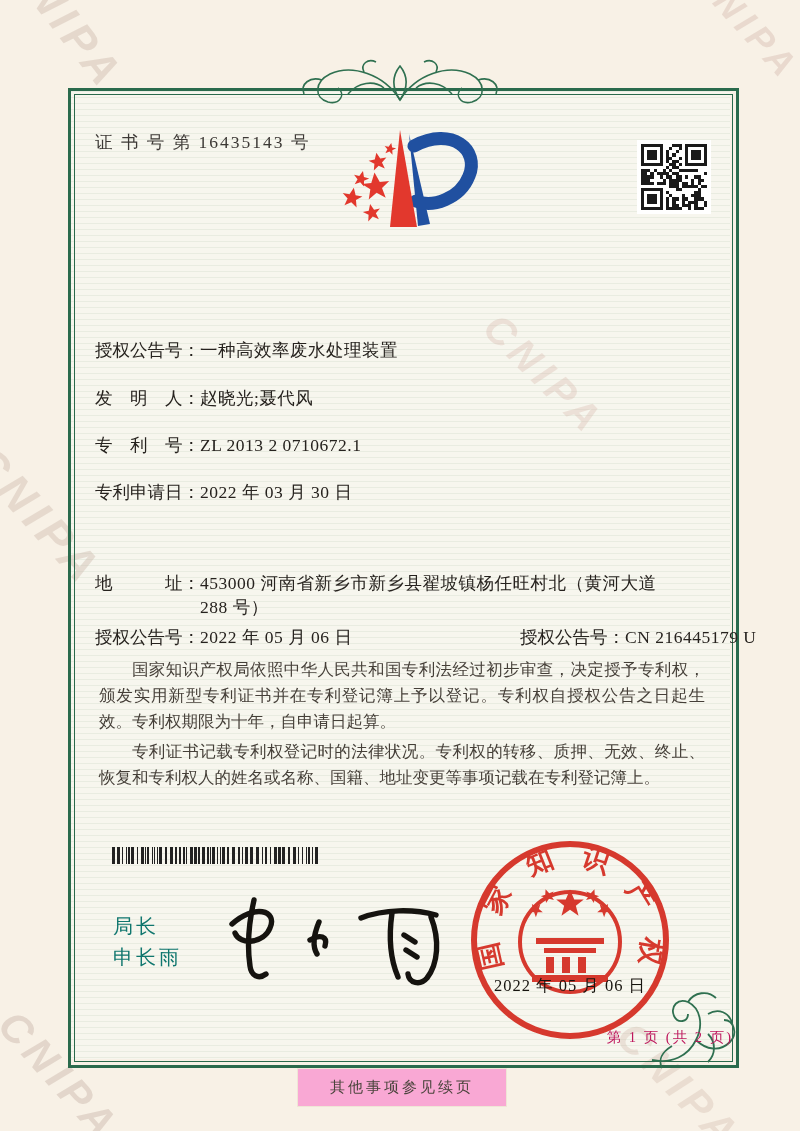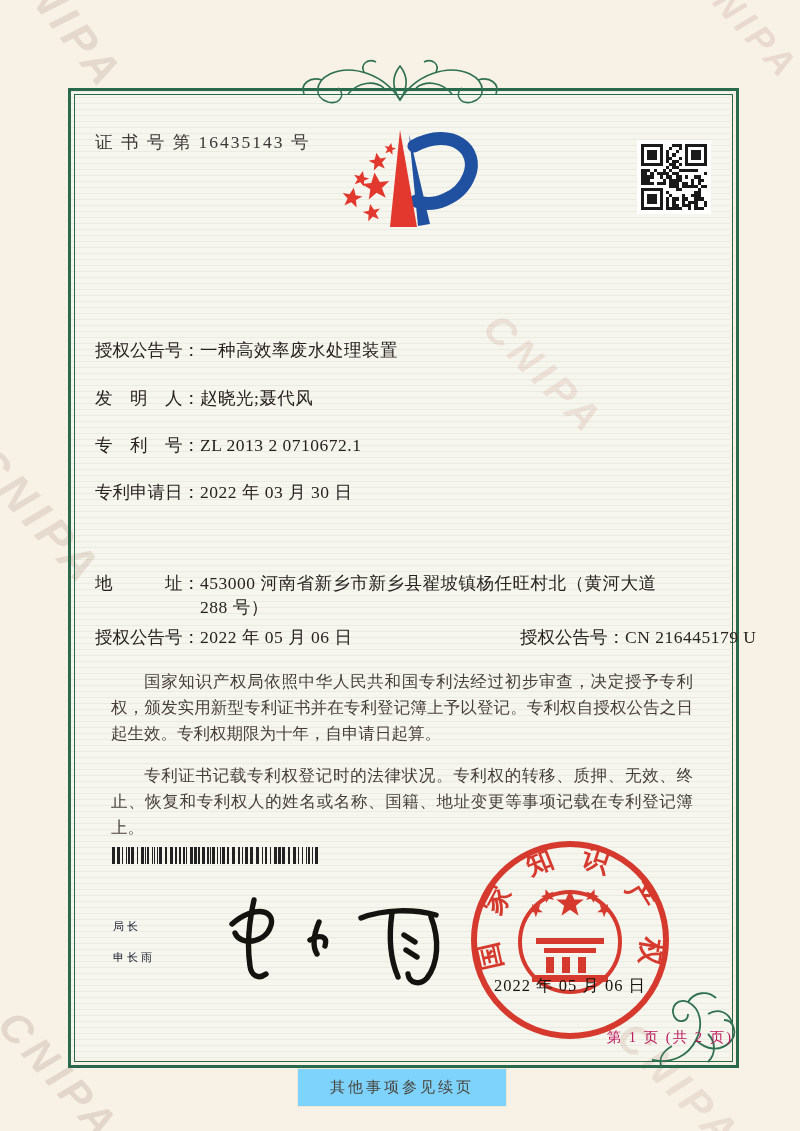--- a/index.html
+++ b/index.html
@@ -32,38 +32,38 @@
   .title{position:absolute;left:68px;top:237px;width:665px;text-align:center;
          font-size:38px;font-weight:bold;letter-spacing:9px;color:#17140f;}
 
   .frow{position:absolute;left:95px;width:615px;font-size:17.5px;line-height:24px;color:#26221e;}
   .flabel{display:inline-block;vertical-align:top;white-space:pre;}
   .fvalue{display:inline-block;vertical-align:top;max-width:482px;letter-spacing:0.5px;}
   .grant2{position:absolute;left:425px;top:0;white-space:nowrap;}
 
   .paras{position:absolute;left:95px;top:653px;width:614px;font-size:16.5px;
          line-height:26px;color:#453f38;text-align:justify;}
-  .paras p{margin:16px;text-indent:2em;}
+  .paras p{margin:4px;text-indent:2em;}
 
   .barcode{position:absolute;left:112px;top:847px;width:206px;height:17px;}
 
   .signer{position:absolute;left:113px;top:911px;
           font-family:"Liberation Sans","DejaVu Sans",sans-serif;
-          font-size:11px;color:#0f172a;line-height:31px;letter-spacing:3px;}
+          font-size:20px;color:#0f766e;line-height:31px;letter-spacing:3px;}
   .signature{position:absolute;left:222px;top:888px;width:235px;height:100px;}
 
   .seal{position:absolute;left:468px;top:838px;width:204px;height:204px;opacity:0.92;}
   .seal-date{position:absolute;left:470px;top:975px;width:200px;text-align:center;
              font-size:16.5px;color:#17140f;letter-spacing:1px;}
 
   .page-info{position:absolute;left:68px;top:1028px;width:665px;text-align:right;
              font-size:14.5px;color:#be185d;letter-spacing:2px;}
 
   .footer-note{position:absolute;left:297px;top:1068px;width:208px;padding:9px 0;
-      text-align:center;background:#7dd3fc;border:1px solid #efe6d6;
+      text-align:center;background:#f9a8d4;border:1px solid #efe6d6;
       font-size:15px;color:#4a443c;letter-spacing:3px;}
 </style>
 </head>
 <body>
 
 <div class="page">
 
   <div class="inner-bg"></div>
 
   <div class="watermark" style="left:-18px;top:-6px;font-size:44px;color:rgba(196,176,162,0.38);transform:rotate(52deg);">CNIPA</div>

